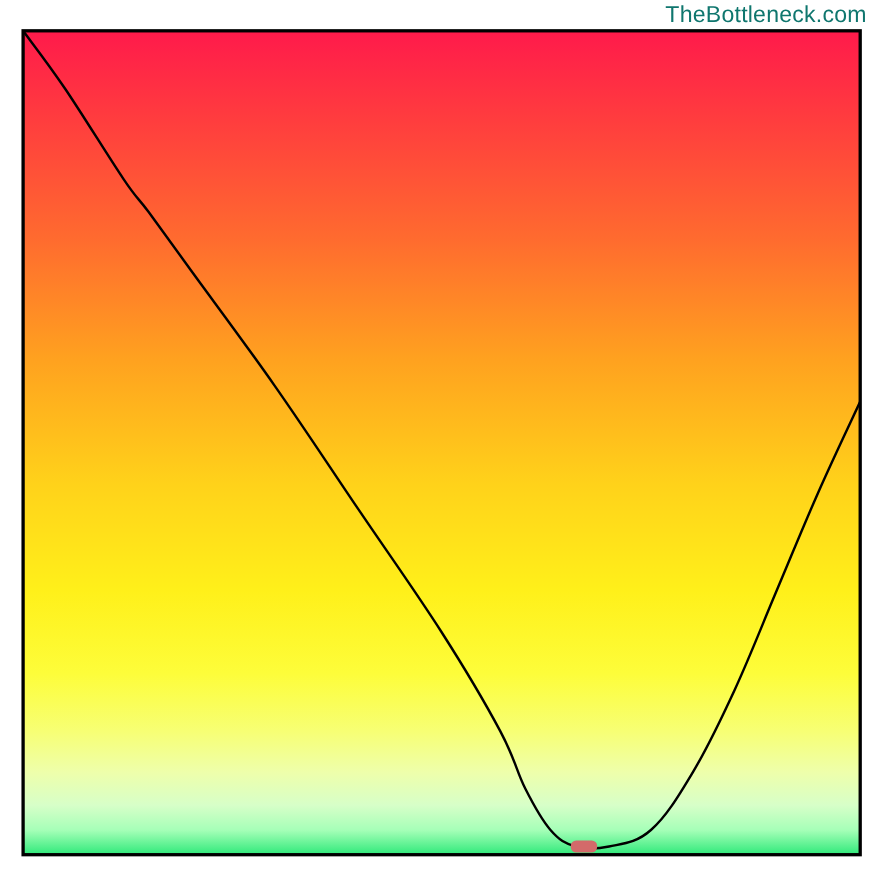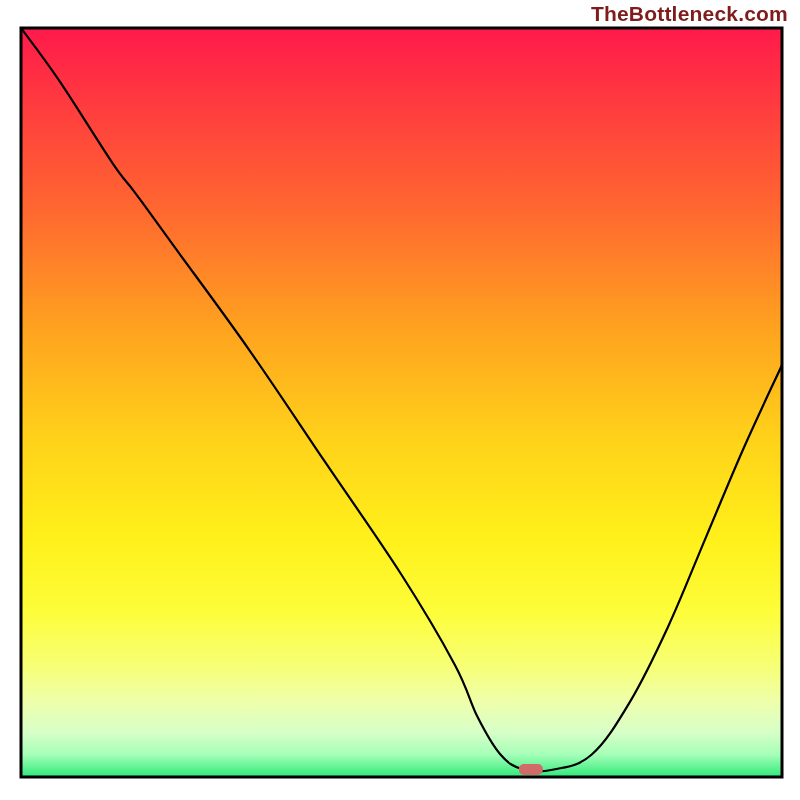--- a/index.html
+++ b/index.html
@@ -12,23 +12,23 @@
   }
   .container {
     position: relative;
     width: 800px;
     height: 800px;
   }
   .watermark {
     position: absolute;
     top: 2px;
     right: 12px;
-    color: #7f1d1d;
+    color: #0f766e;
     font-size: 21px;
-    font-weight: 700;
+    font-weight: 400;
     letter-spacing: 0.2px;
     z-index: 10;
   }
   svg.plot {
     position: absolute;
     left: 0;
     top: 0;
     width: 800px;
     height: 800px;
   }

